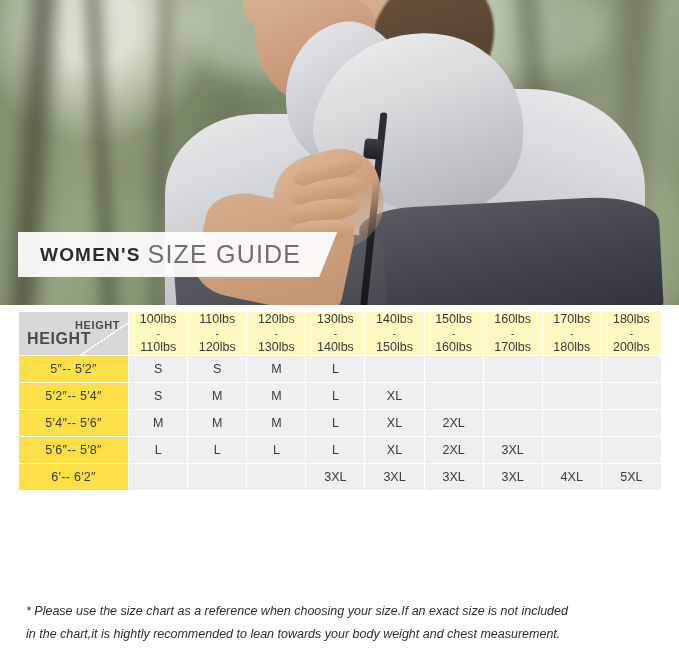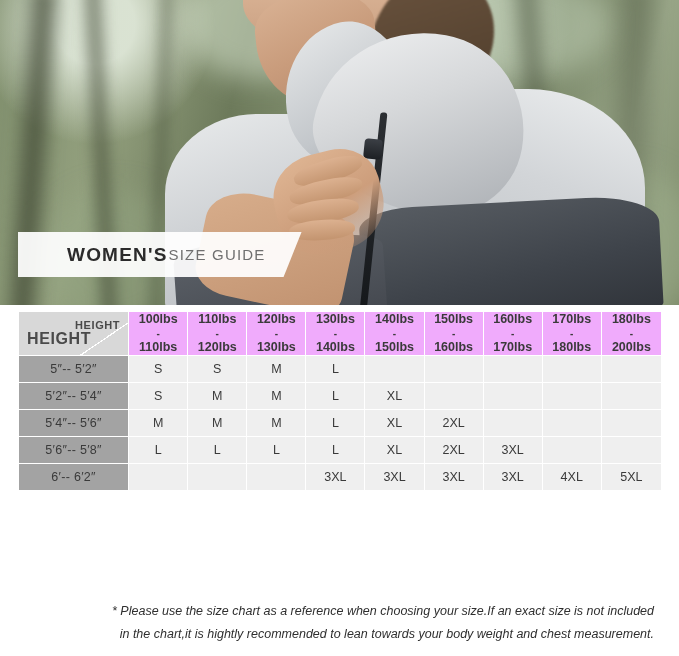--- a/index.html
+++ b/index.html
@@ -184,28 +184,27 @@
     color: #2e2e2e;
     letter-spacing: .5px;
     clip-path: polygon(0 0, 100% 0, calc(100% - 18px) 100%, 0 100%);
     padding-right: 36px;
   }
   .banner .b1 {
     font-size: 19px;
     font-weight: 700;
     letter-spacing: 1.2px;
     color: #2b2b2b;
-    margin-left: 27px;
   }
   .banner .b2 {
-    font-size: 15px;
+    font-size: 25px;
     font-weight: 400;
     letter-spacing: 1.2px;
     color: #6f6f6f;
-    margin-left: 1px;
+    margin-left: 7px;
   }
 
   
   .table-wrap {
     position: absolute;
     left: 18px; top: 311px;
     width: 644px;
   }
   table.size {
     border-collapse: collapse;
@@ -247,31 +246,31 @@
     color: #4a4a4a;
   }
   .corner .h {
     position: absolute;
     left: 8px; bottom: 7px;
     font-size: 16px;
     letter-spacing: .6px;
     color: #4a4a4a;
   }
   th.wcol {
-    background: #f0abfc;
-    font-weight: 700;
+    background: #fef9c3;
+    font-weight: 400;
     font-size: 11.5px;
     line-height: 1.25;
     color: #3f3f3f;
     height: 75px;
   }
   th.wcol .lo, th.wcol .hi { display: block; }
   th.wcol .dash { display: block; font-size: 10px; line-height: 1; margin: 1px 0; }
   td.hcell {
-    background: #a3a3a3;
+    background: #fde047;
     font-size: 11.5px;
     color: #3f3f3f;
     letter-spacing: .3px;
   }
   td.val {
     background: #efefef;
     font-size: 12.5px;
     color: #3c3c3c;
   }
   td.val.empty { background: #efefef; }
@@ -279,21 +278,20 @@
   
   .note {
     position: absolute;
     left: 26px;
     top: 600px;
     width: 628px;
     font-size: 12.5px;
     line-height: 1.85;
     color: #2f2f2f;
     font-style: italic;
-    text-align: right;
   }
 </style>
 </head>
 <body>
 
 <div class="page">
 
   <div class="photo">
     <div class="bg"></div>
     <div class="leafglow lg1"></div>

